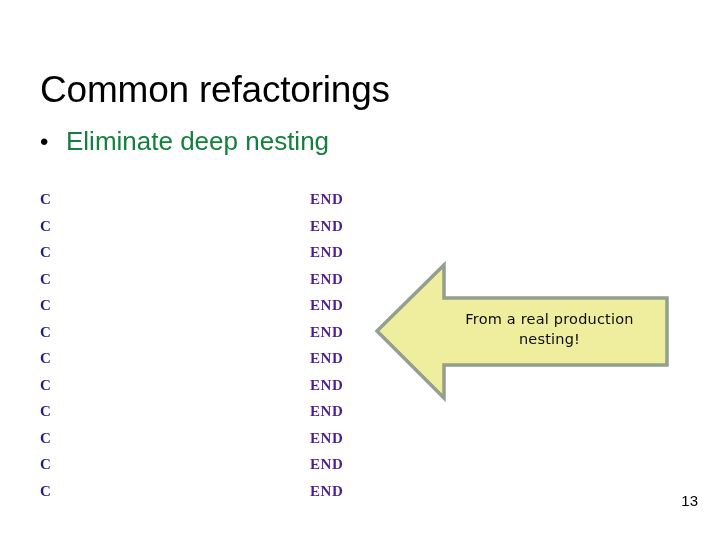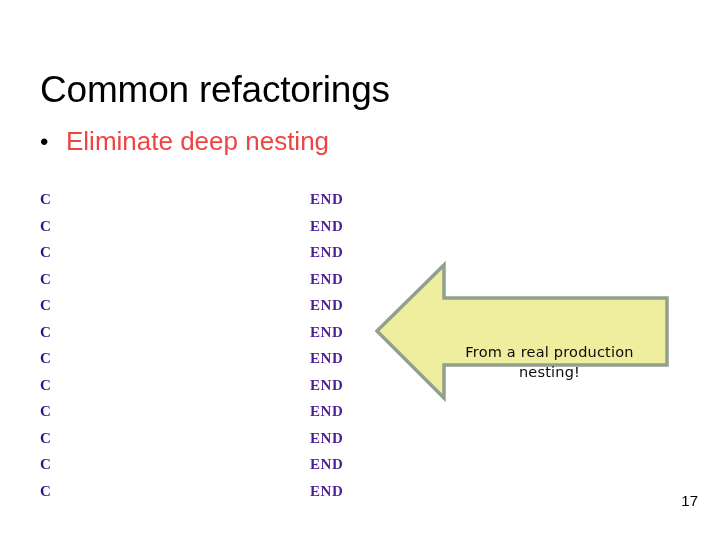--- a/index.html
+++ b/index.html
@@ -49,21 +49,21 @@
     font-size: 24px;
     line-height: 34px;
     color: #000000;
     width: 26px;
     display: inline-block;
   }
   #bullet-text {
     font-family: "Liberation Sans", sans-serif;
     font-size: 26px;
     line-height: 34px;
-    color: #ef4444;
+    color: #15803d;
     white-space: nowrap;
   }
 
   
   #code-block {
     position: absolute;
     left: 0;
     top: 186px;
     width: 720px;
     height: 320px;
@@ -101,21 +101,20 @@
     position: absolute;
     left: 62px;
     top: 49px;
     width: 225px;
     text-align: center;
     font-family: "DejaVu Sans", sans-serif;
     font-size: 14.5px;
     line-height: 20px;
     color: #0c0c0c;
     letter-spacing: 0.2px;
-    margin-top: 33px;
   }
   .callout-line { display: block; }
 
   
   #page-number {
     position: absolute;
     right: 22px;
     top: 492px;
     font-family: "Liberation Sans", sans-serif;
     font-size: 15px;
@@ -165,15 +164,15 @@
   <div id="callout">
     <svg id="callout-shape" viewBox="0 0 295 142" xmlns="http://www.w3.org/2000/svg">
       <polygon id="callout-poly" points="2,71 69,5 69,38 292,38 292,105 69,105 69,138" fill="#eeee9e" stroke="#93a08d" stroke-width="3.5" stroke-linejoin="miter"></polygon>
     </svg>
     <div id="callout-text" style="color: rgb(12, 12, 12);">
       <span class="callout-line">From a real production</span>
       <span class="callout-line">nesting!</span>
     </div>
   </div>
 
-  <div id="page-number">17</div>
+  <div id="page-number">13</div>
 
 </div>
 
 </body></html>

